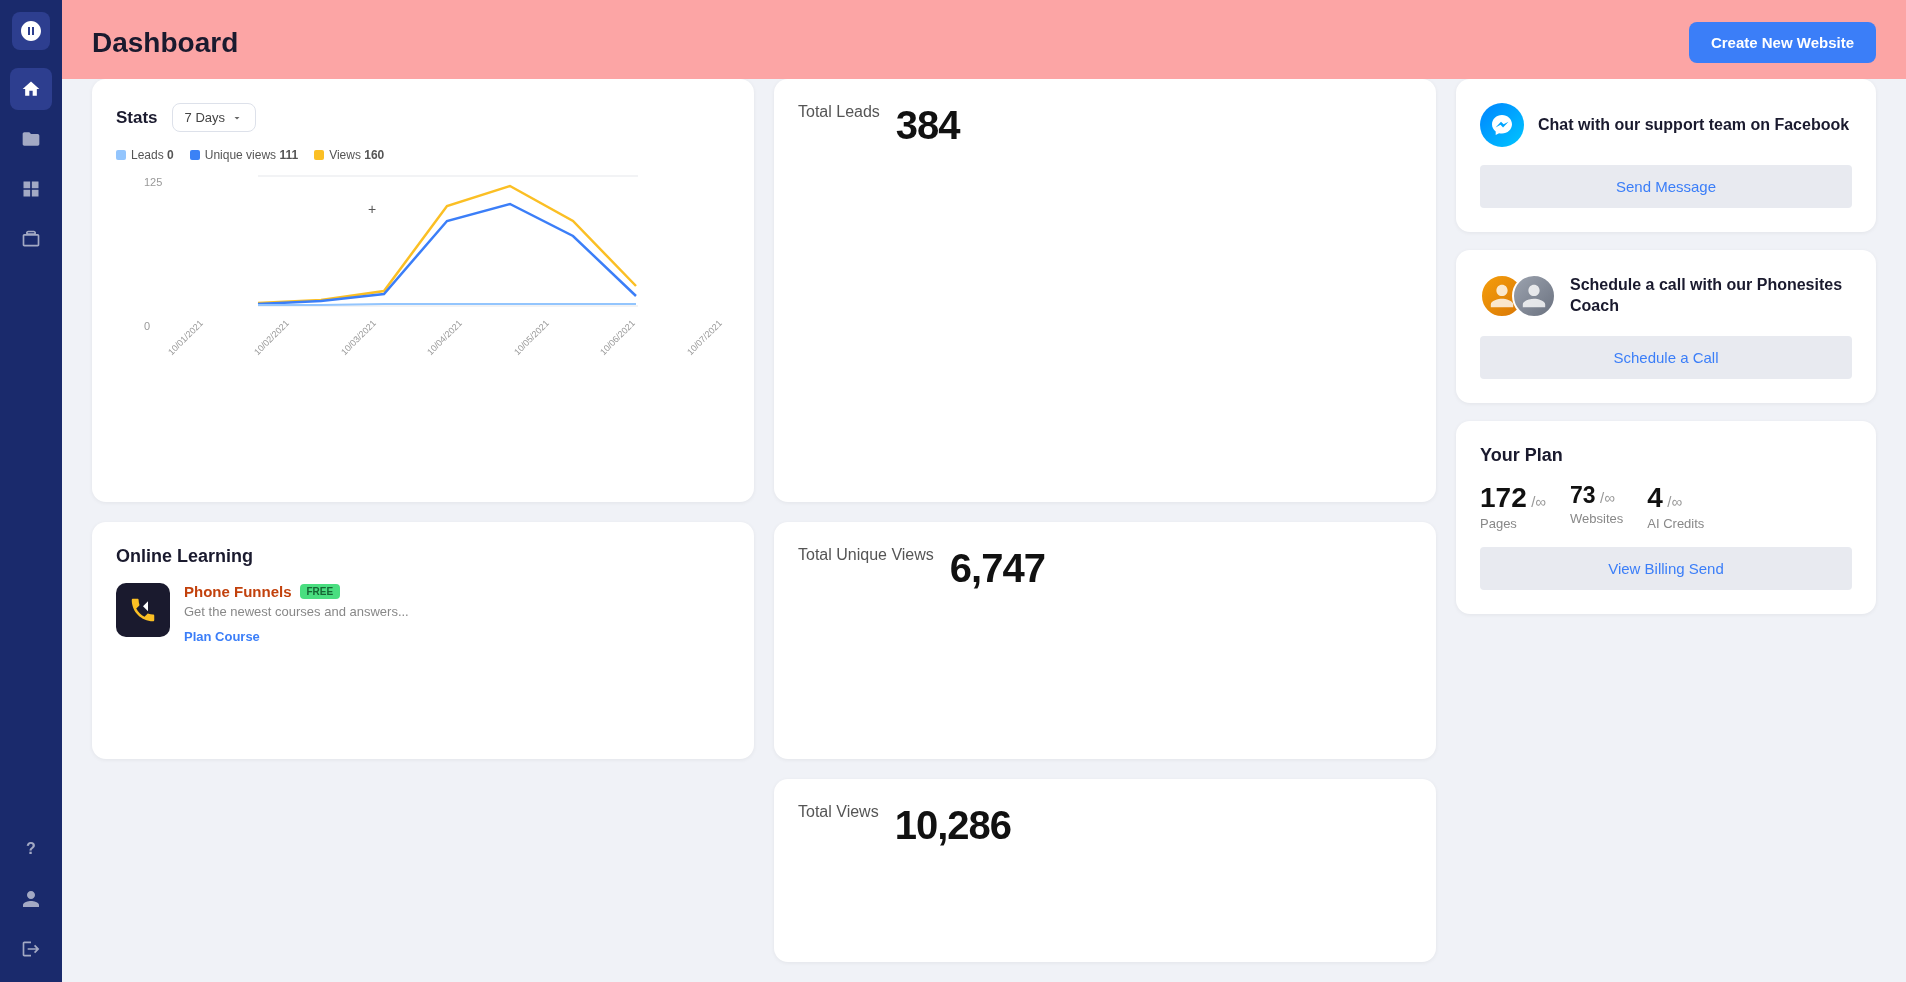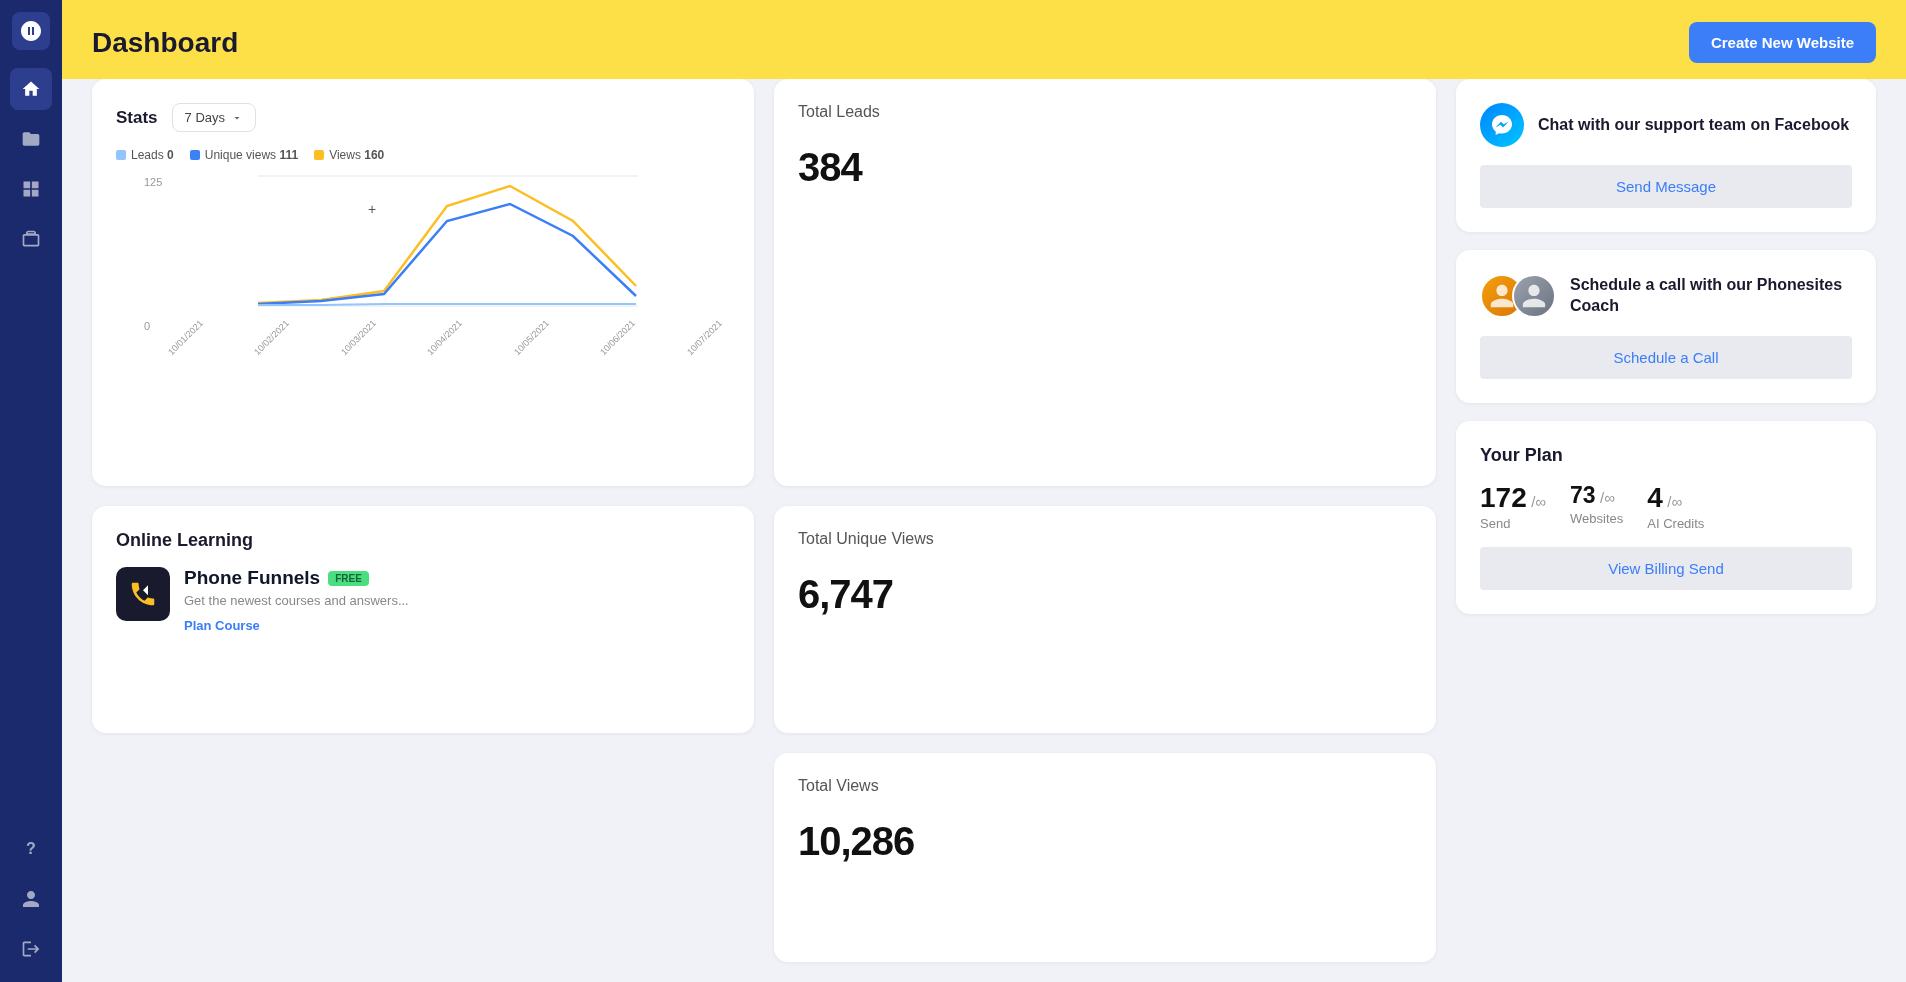--- a/index.html
+++ b/index.html
@@ -41,21 +41,21 @@
     
     .main {
       flex: 1;
       display: flex;
       flex-direction: column;
       overflow: hidden;
     }
 
     
     .header {
-      background: #fde047;
+      background: #fca5a5;
       padding: 22px 30px 16px;
       display: flex;
       align-items: center;
       justify-content: space-between;
     }
     .header-title {
       font-size: 28px;
       font-weight: 700;
       color: #1a1a2e;
     }
@@ -133,22 +133,22 @@
     }
     .chart-wrapper {
       position: relative;
       padding-left: 28px;
       padding-bottom: 28px;
     }
 
     
     .metric-card {
       display: flex;
-      flex-direction: column;
-      gap: 24px;
+      flex-direction: row;
+      gap: 16px;
     }
     .metric-label {
       font-size: 16px;
       color: #555;
       font-weight: 500;
     }
     .metric-value {
       font-size: 40px;
       font-weight: 800;
       color: #111;
@@ -167,21 +167,21 @@
     .course-icon {
       width: 54px; height: 54px;
       background: #1a1a2e;
       border-radius: 10px;
       display: flex; align-items: center; justify-content: center;
       flex-shrink: 0;
     }
     .course-icon svg { width: 30px; height: 30px; }
     .course-info { flex: 1; }
     .course-name-row { display: flex; align-items: center; gap: 8px; margin-bottom: 4px; }
-    .course-name { font-size: 19px; font-weight: 700; color: #0f172a; }
+    .course-name { font-size: 15px; font-weight: 700; color: #c2410c; }
     .free-badge {
       background: #4ade80;
       color: #166534;
       font-size: 10px;
       font-weight: 700;
       padding: 2px 7px;
       border-radius: 4px;
     }
     .course-desc { font-size: 13px; color: #888; margin-bottom: 8px; }
     .start-link { font-size: 13px; color: #3b7ef8; font-weight: 600; cursor: pointer; text-decoration: none; }
@@ -417,21 +417,21 @@
       </div>
 
       <div class="card plan-card">
         <h3 class="plan-title">Your Plan</h3>
         <div class="plan-stats">
           <div class="plan-stat">
             <div>
               <span style="font-size:28px; font-weight:800; color:#111;">172</span>
               <span class="plan-stat-unit"> /∞</span>
             </div>
-            <div class="plan-stat-label">Send</div>
+            <div class="plan-stat-label">Pages</div>
           </div>
           <div class="plan-stat">
             <div>
               <span style="font-size:23px; font-weight:800; color:#111;">73</span>
               <span class="plan-stat-unit"> /∞</span>
             </div>
             <div class="plan-stat-label">Websites</div>
           </div>
           <div class="plan-stat">
             <div>

